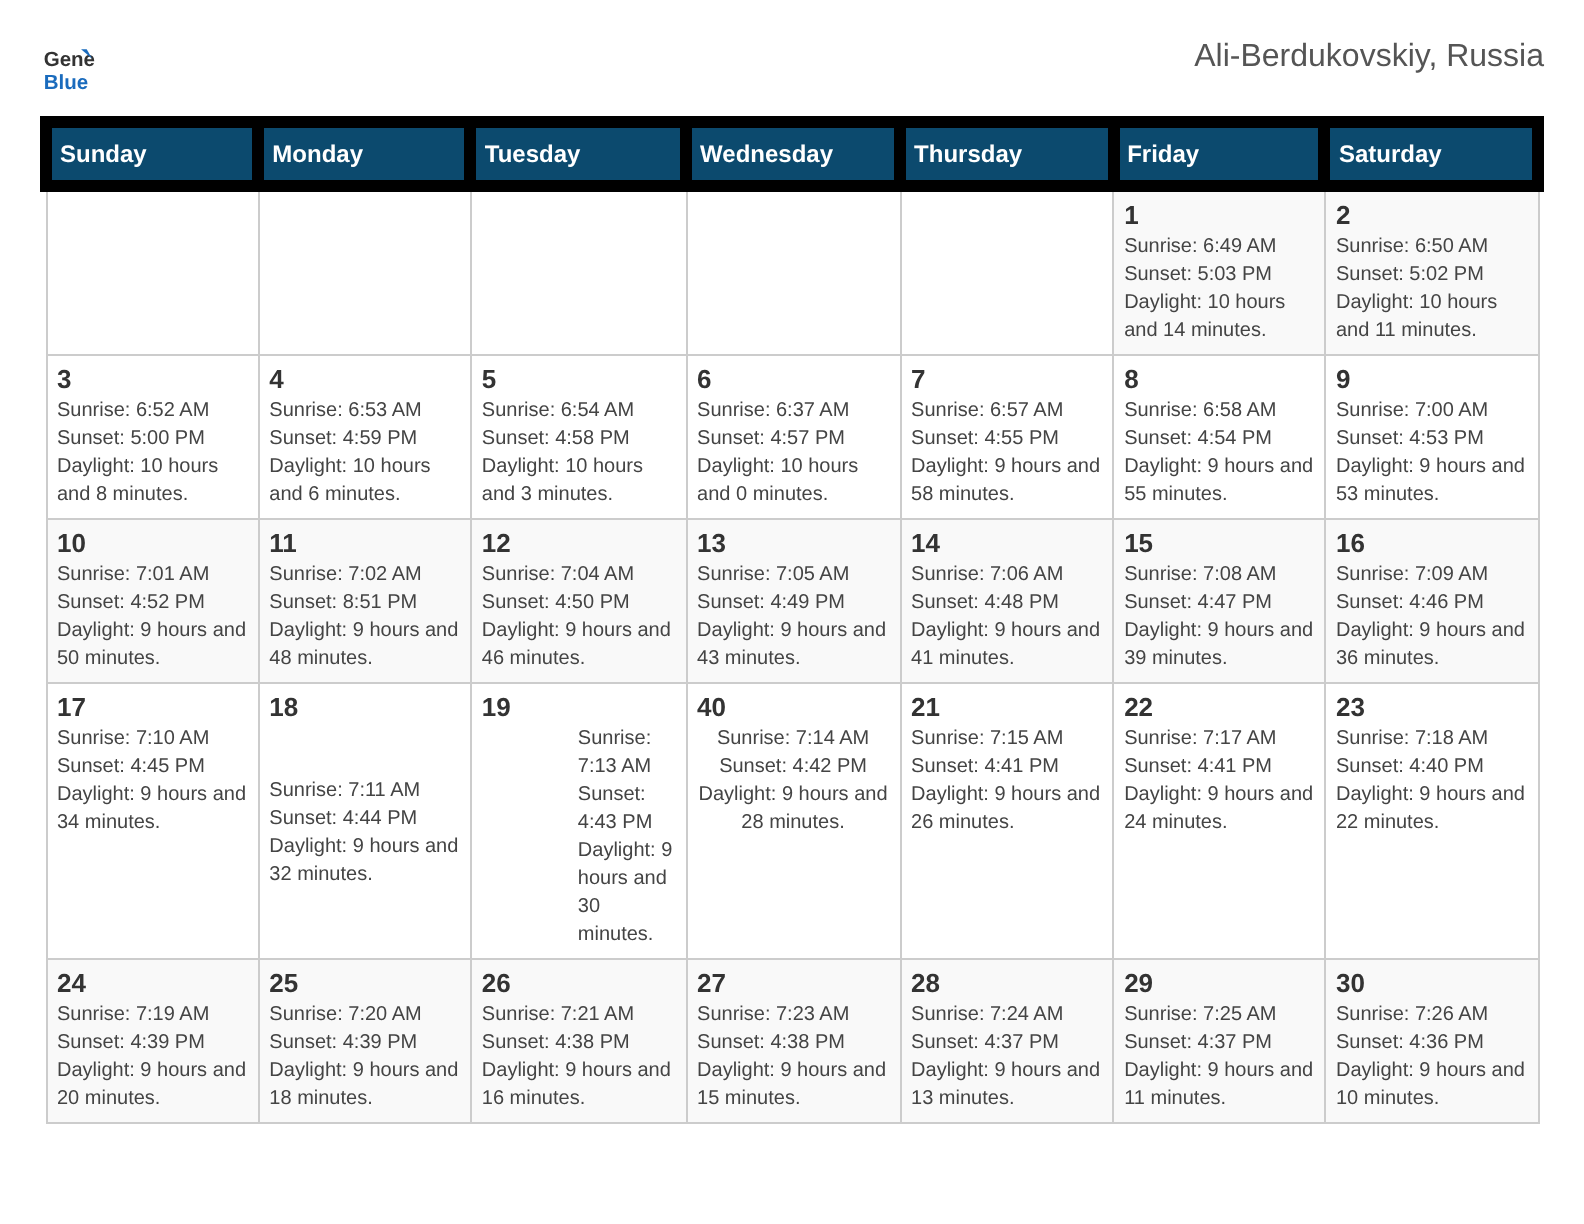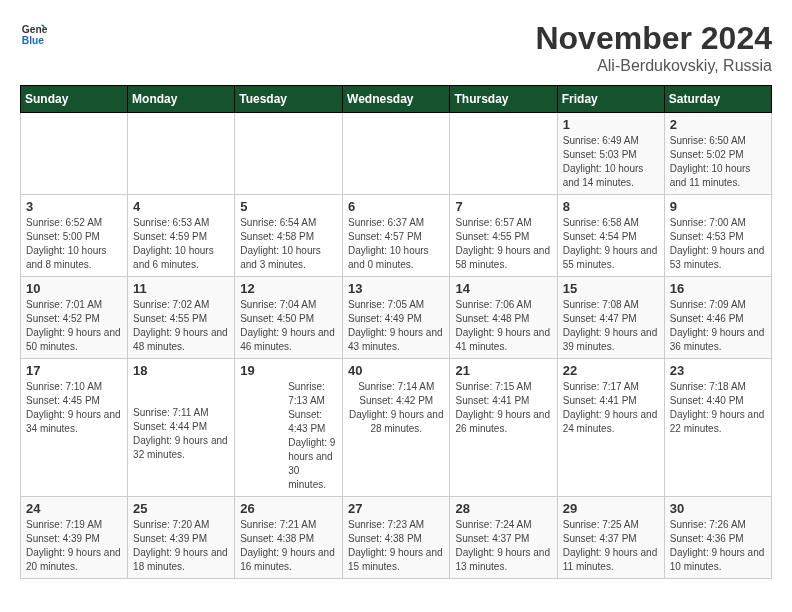--- a/index.html
+++ b/index.html
@@ -36,27 +36,27 @@
     .location-title {
       font-size: 16px;
       color: #555;
     }
     .calendar-table {
       width: 100%;
       border-collapse: collapse;
       font-size: 11px;
     }
     .calendar-table thead th {
-      background-color: #14532d;
+      background-color: #0c4a6e;
       color: #fff;
       padding: 6px 4px;
       text-align: left;
       font-size: 12px;
       font-weight: bold;
-      border: 1px solid #000000;
+      border: 6px solid #000000;
     }
     .calendar-table tbody td {
       border: 1px solid #ccc;
       vertical-align: top;
       padding: 4px 5px;
       width: 108px;
       min-height: 80px;
       height: 80px;
       background: #fff;
     }
@@ -84,21 +84,20 @@
 
 <div class="header-section">
   <div class="logo">
     <svg class="logo-icon" viewBox="0 0 30 30">
       <text x="2" y="14" font-size="11" font-weight="bold" fill="#333">General</text>
       <text x="2" y="26" font-size="11" font-weight="bold" fill="#1a6bbd">Blue</text>
       <polygon points="22,5 28,10 25,5" fill="#1a6bbd"></polygon>
     </svg>
   </div>
   <div class="title-section">
-    <div class="month-title">November 2024</div>
     <div class="location-title">Ali-Berdukovskiy, Russia</div>
   </div>
 </div>
 
 <table class="calendar-table">
   <thead>
     <tr>
     <th>Sunday</th>
         <th>Monday</th>
         <th>Tuesday</th>
@@ -175,21 +174,21 @@
       <tr>
         <td>
           <span class="day-number">10</span>
           <div class="day-info" style="white-space: pre-line;">Sunrise: 7:01 AM
 Sunset: 4:52 PM
 Daylight: 9 hours and 50 minutes.</div>
         </td>
         <td>
           <span class="day-number">11</span>
           <div class="day-info" style="white-space: pre-line;">Sunrise: 7:02 AM
-Sunset: 4:55 PM
+Sunset: 8:51 PM
 Daylight: 9 hours and 48 minutes.</div>
         </td>
         <td>
           <span class="day-number">12</span>
           <div class="day-info" style="white-space: pre-line;">Sunrise: 7:04 AM
 Sunset: 4:50 PM
 Daylight: 9 hours and 46 minutes.</div>
         </td>
         <td>
           <span class="day-number">13</span>

